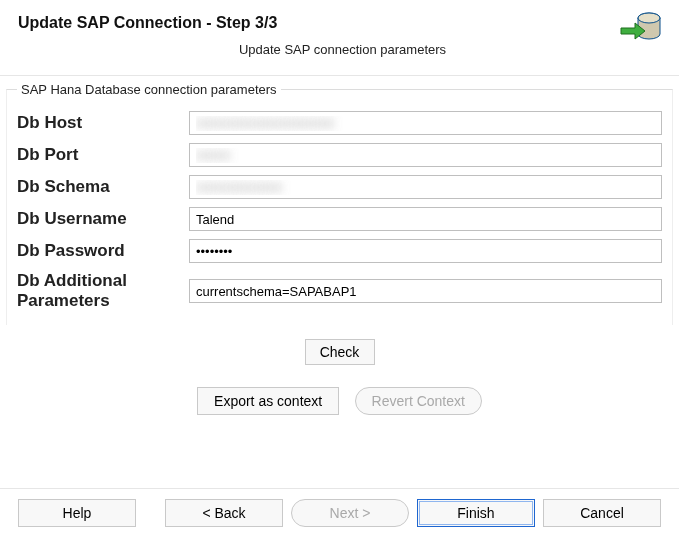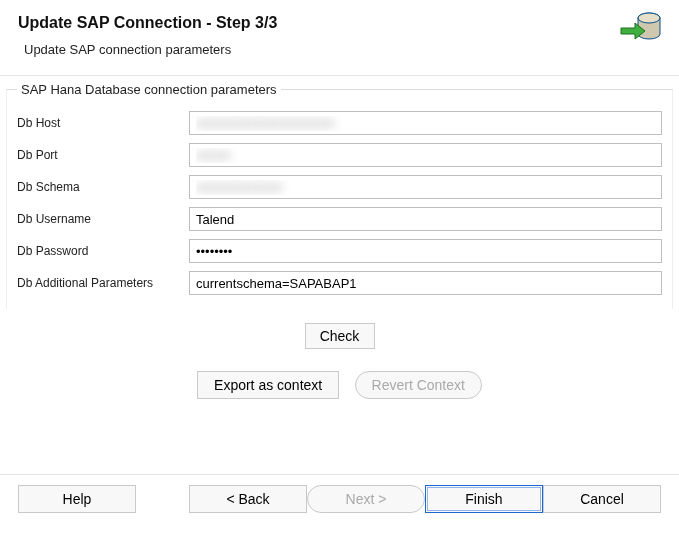--- a/index.html
+++ b/index.html
@@ -23,20 +23,21 @@
     margin: 0;
     font-size: 16px;
     font-weight: 700;
     color: #111;
   }
   .header .subtitle {
     margin-top: 10px;
     font-size: 13px;
     color: #222;
     padding-left: 6px;
+    text-align: center;
   }
   .header-icon {
     position: absolute;
     right: 14px;
     top: 8px;
   }
   .divider-top {
     border-top: 1px solid #e6e6e6;
     margin: 12px 0 0 0;
   }
@@ -56,22 +57,23 @@
     color: #222;
     padding: 0 4px;
   }
   .form-row {
     display: flex;
     align-items: center;
     margin-top: 8px;
   }
   .form-row label.fld {
     width: 172px;
-    font-size: 12px;
+    font-size: 17px;
     color: #222;
+    font-weight: bold;
   }
   .form-row input[type="text"],
   .form-row input[type="password"] {
     flex: 1;
     height: 24px;
     border: 1px solid #bfbfbf;
     padding: 2px 6px;
     font-family: inherit;
     font-size: 13px;
     background: #fff;
@@ -108,23 +110,23 @@
   .ctx-row button {
     margin: 0 6px;
     height: 28px;
     padding: 4px 16px;
   }
   .footer {
     position: absolute;
     left: 0;
     right: 0;
     bottom: 0;
-    padding: 10px 18px 22px 18px;
+    padding: 10px 18px 8px 18px;
     display: flex;
-    gap: 0;
+    gap: 8px;
     justify-content: center;
     border-top: 1px solid #e6e6e6;
     background: #fff;
   }
   .footer .left-group {
     margin-right: auto;
   }
   .footer button.win {
     width: 118px;
     height: 28px;

